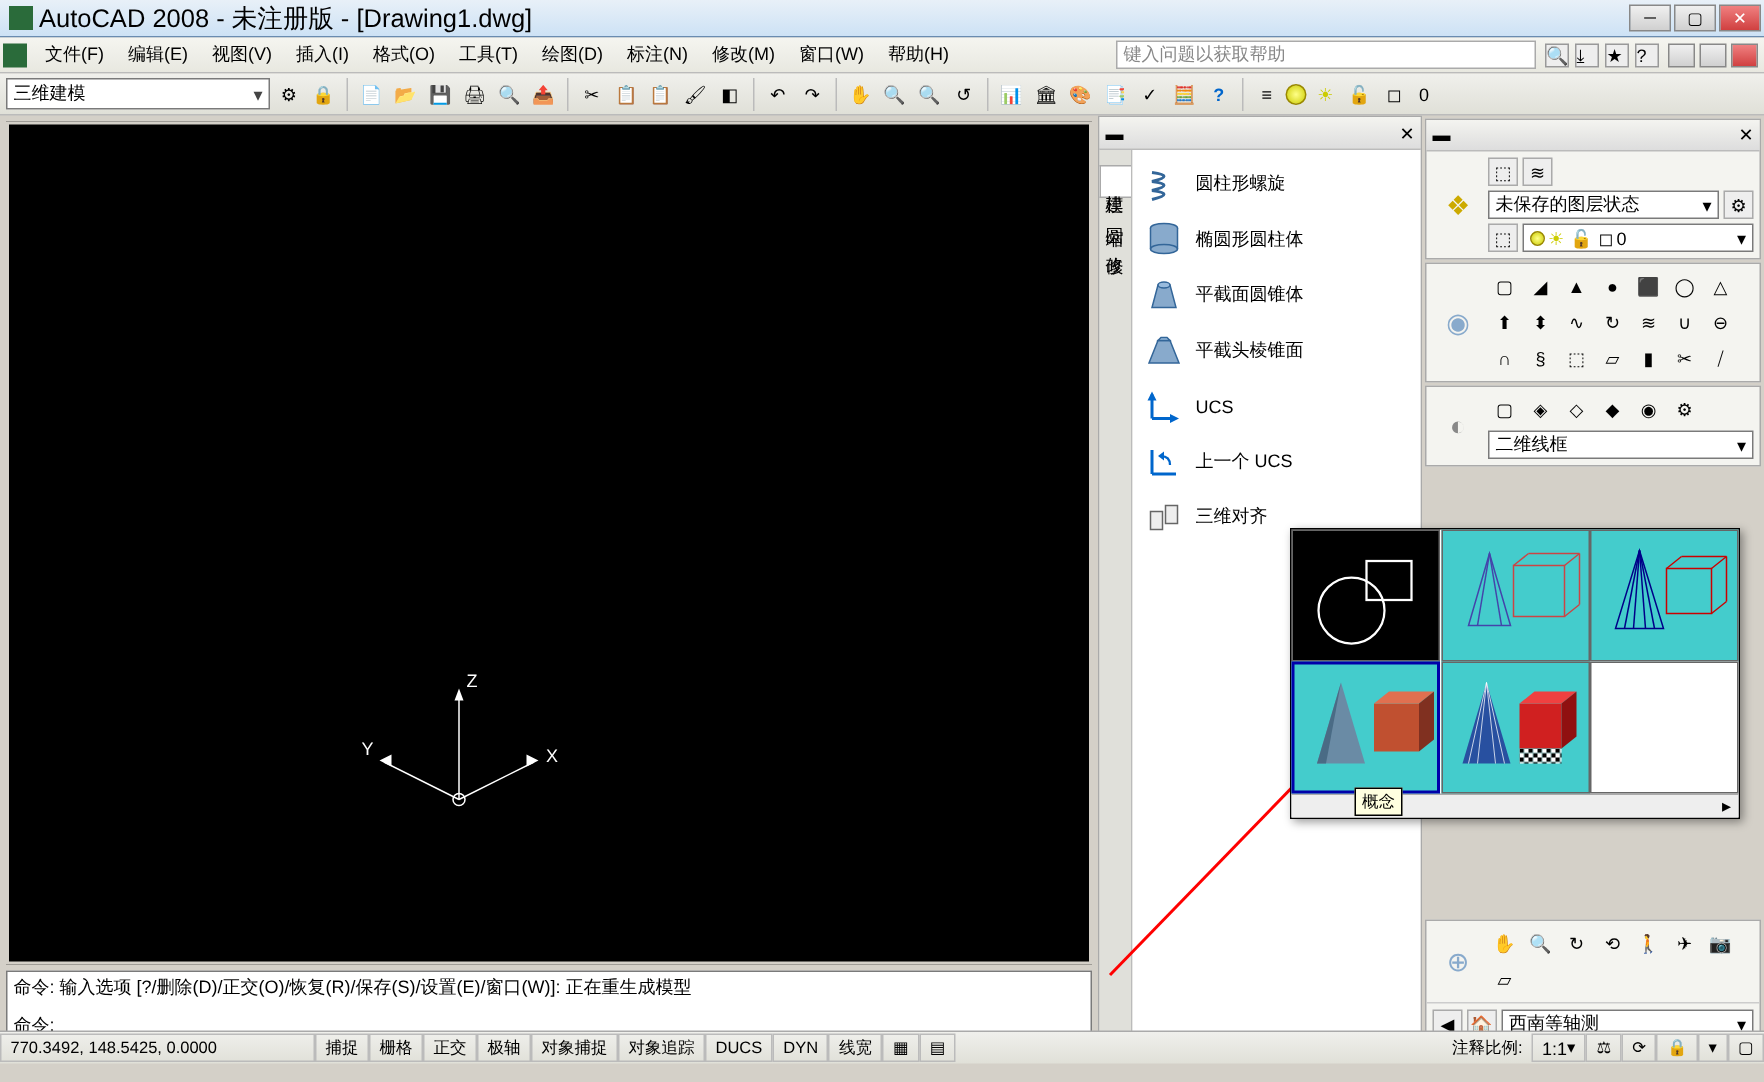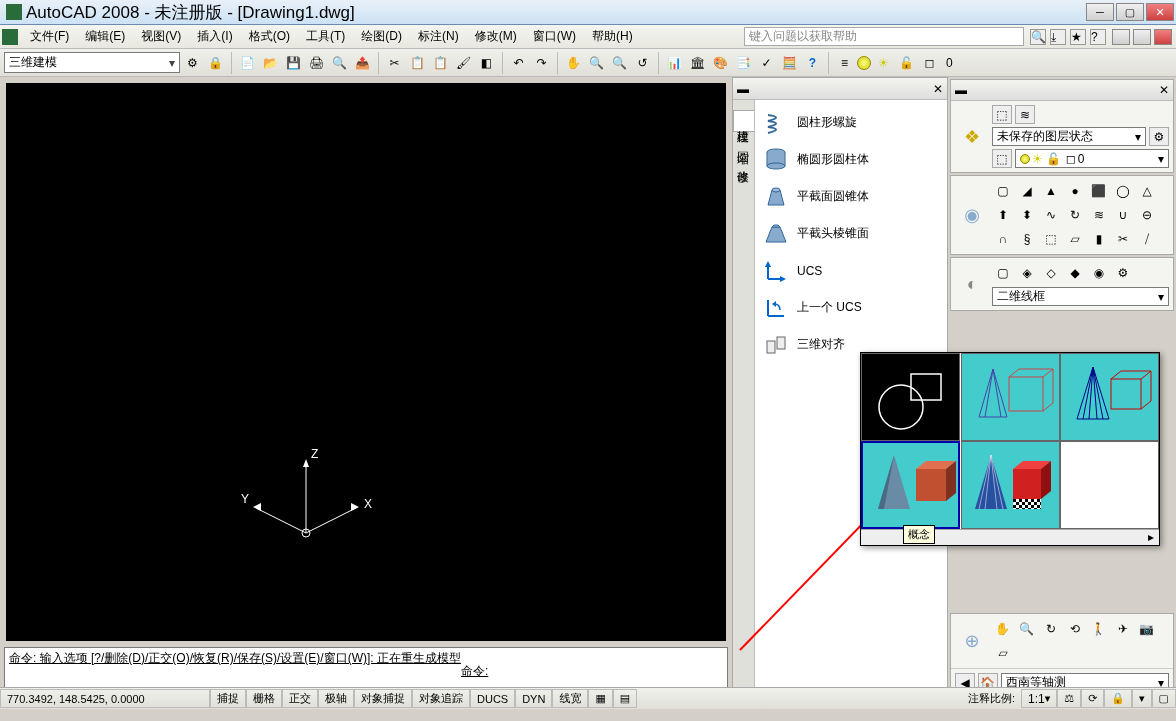--- a/index.html
+++ b/index.html
@@ -32,21 +32,21 @@
 .tb-sep { width:1px;height:22px;background:#bbb;margin:0 3px;}
 .lamp { width:14px;height:14px;border-radius:50%;background:radial-gradient(#ffff88,#cccc00);border:1px solid #998800;}
 
 
 .workarea { position:absolute; top:77px; left:0; right:0; bottom:22px; display:flex; }
 
 
 .canvas-col { flex:1; display:flex; flex-direction:column; padding:4px; gap:4px;}
 .canvas { flex:1; background:#000; border:2px solid #d4d0c8; position:relative;}
 .ucs { position:absolute; left:230px; top:320px; color:#fff; }
-.cmd-area { height:48px; background:#fff; border:1px solid #7a7a7a; padding:2px 4px; font-family: SimSun, monospace; font-size:13px; display:flex;justify-content:flex-start;text-decoration:underline;}
+.cmd-area { height:48px; background:#fff; border:1px solid #7a7a7a; padding:2px 4px; font-family: SimSun, monospace; font-size:13px; display:flex;flex-direction:column;justify-content:space-between;}
 .cmd-line { white-space:nowrap; }
 .cmd-input-row{display:flex;align-items:center;}
 
 
 .palette { width:216px; background:#e8e8e2; border:1px solid #aaa; display:flex;flex-direction:column;}
 .palette-head{height:22px;background:linear-gradient(#f4f4f0,#ddd);display:flex;align-items:center;justify-content:space-between;padding:0 4px;border-bottom:1px solid #bbb;}
 .pal-body{flex:1;display:flex;}
 .pal-tabs{width:22px;background:#e0e0da;border-right:1px solid #bbb;display:flex;flex-direction:column;padding-top:10px;}
 .pal-tab{writing-mode:vertical-rl;padding:10px 3px;font-size:12px;cursor:pointer;}
 .pal-tab.active{background:#fff;border:1px solid #aaa;border-right:none;}

